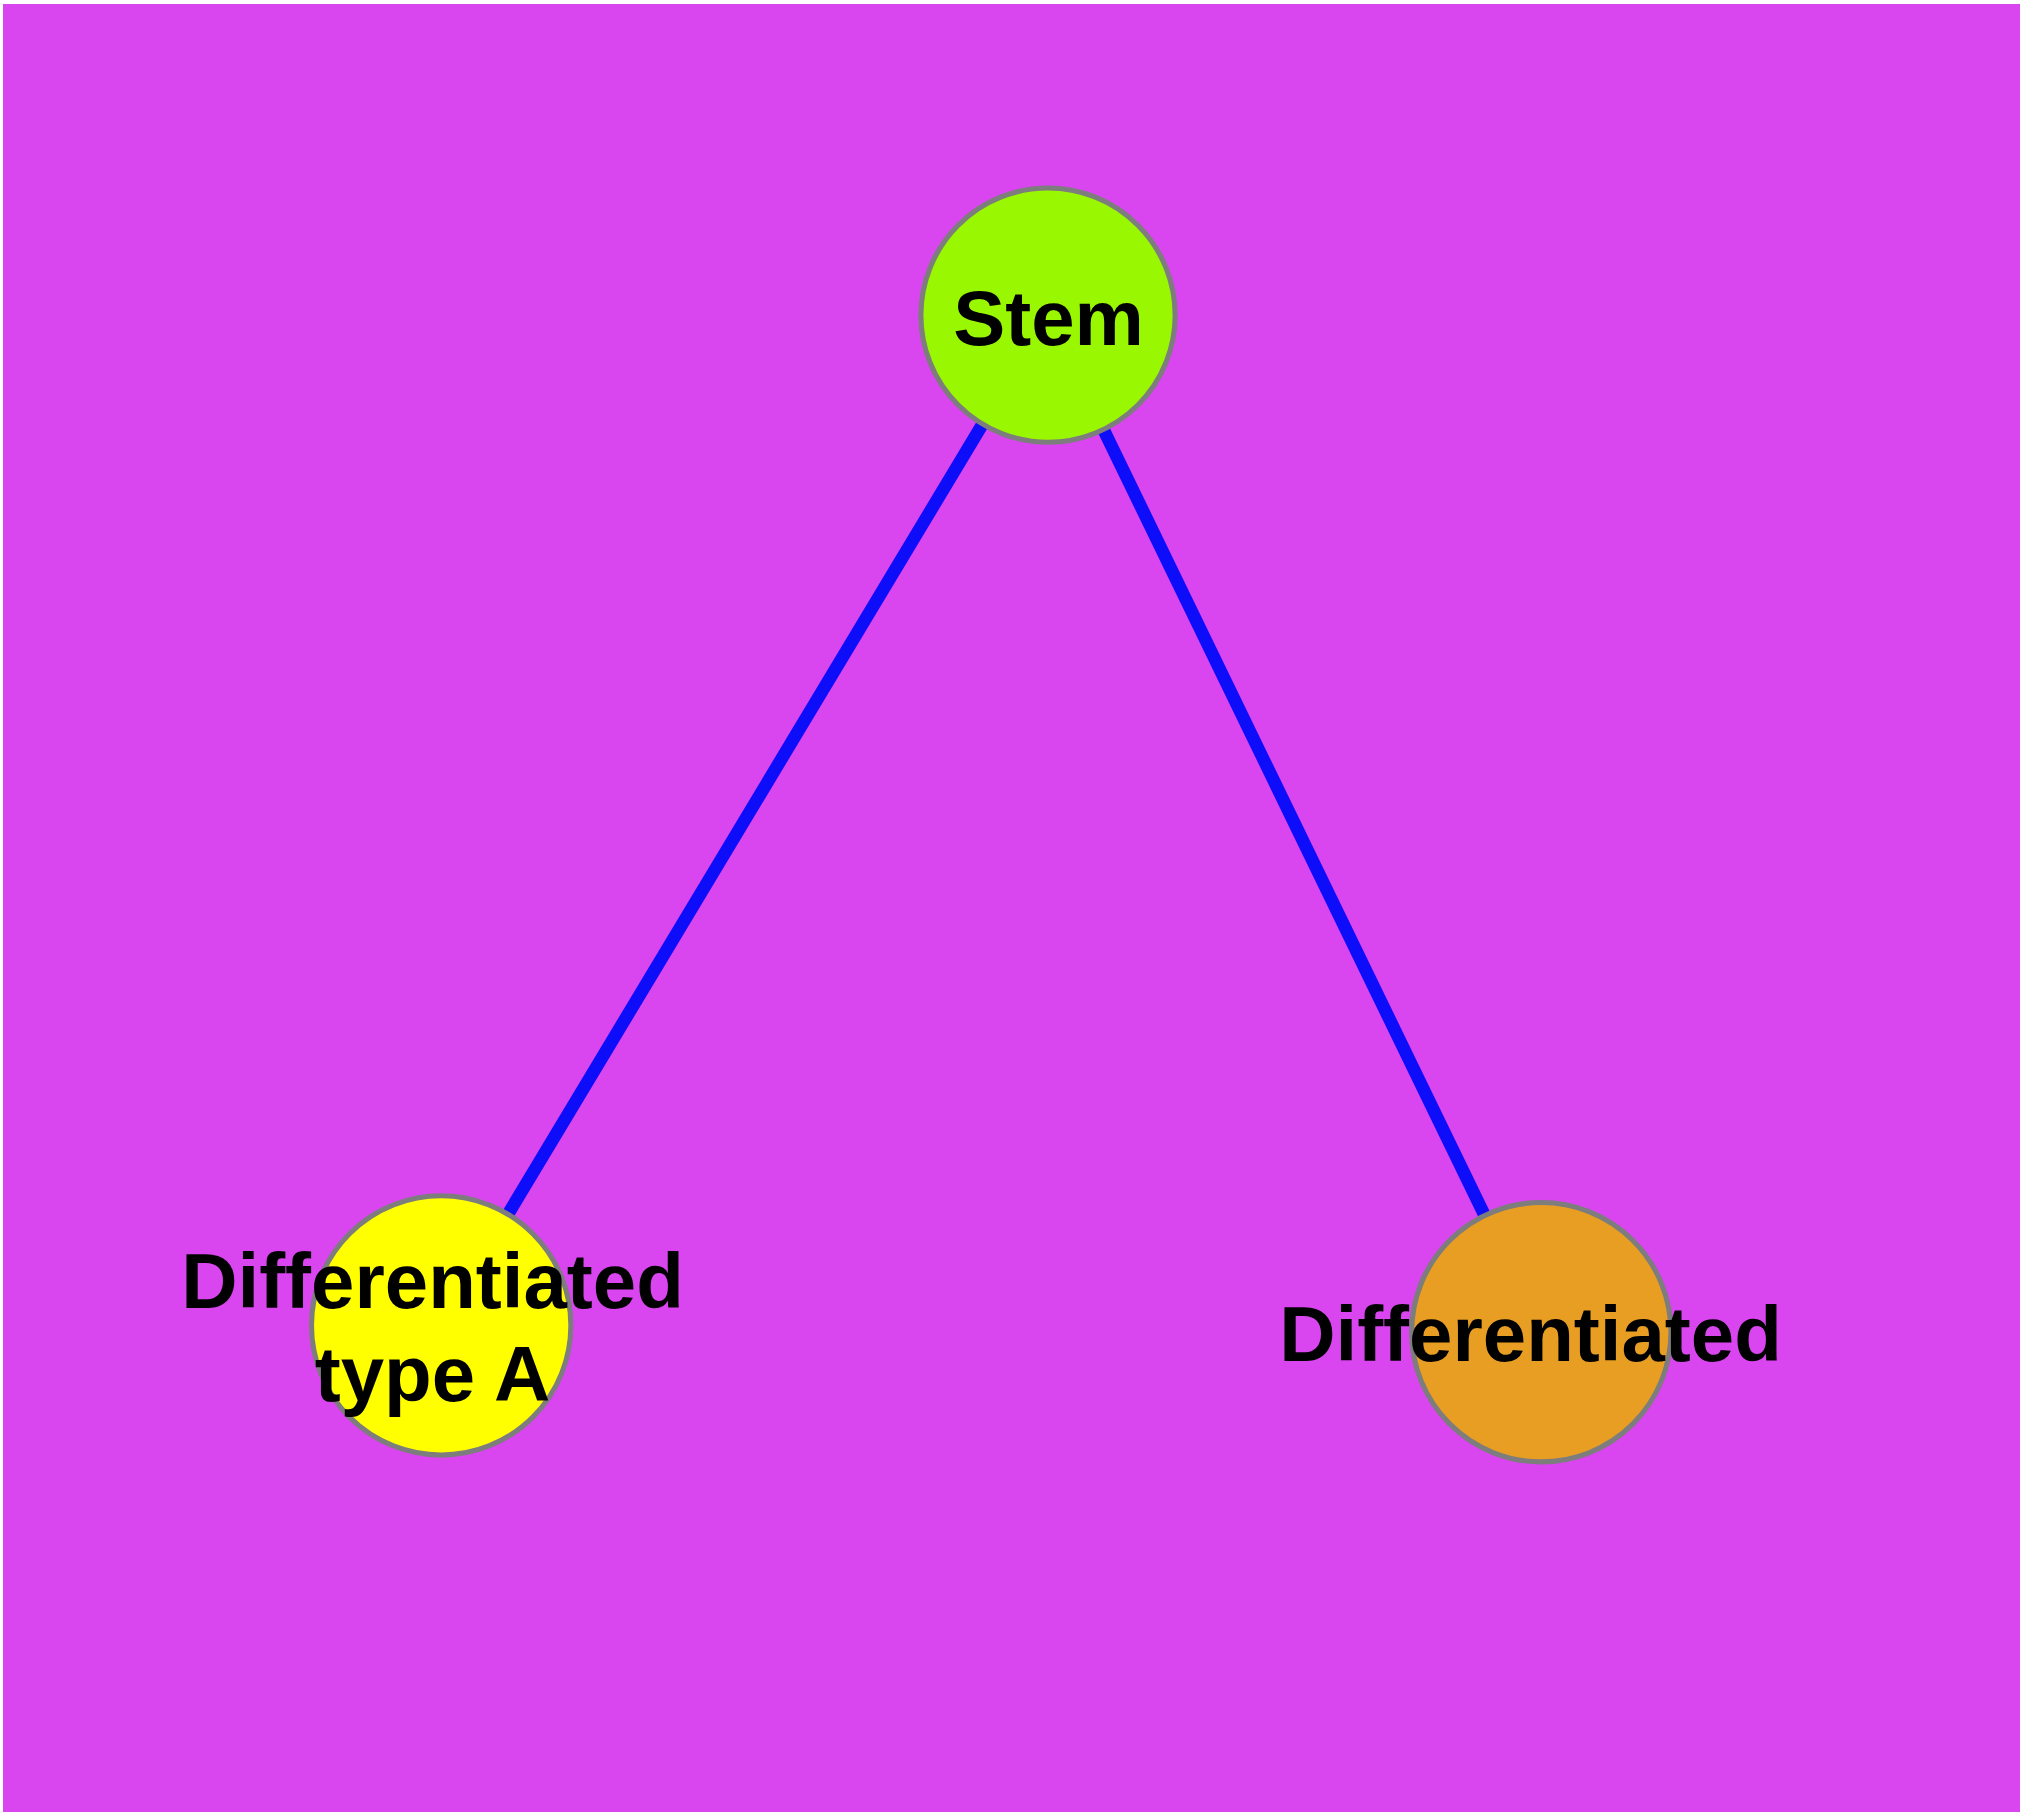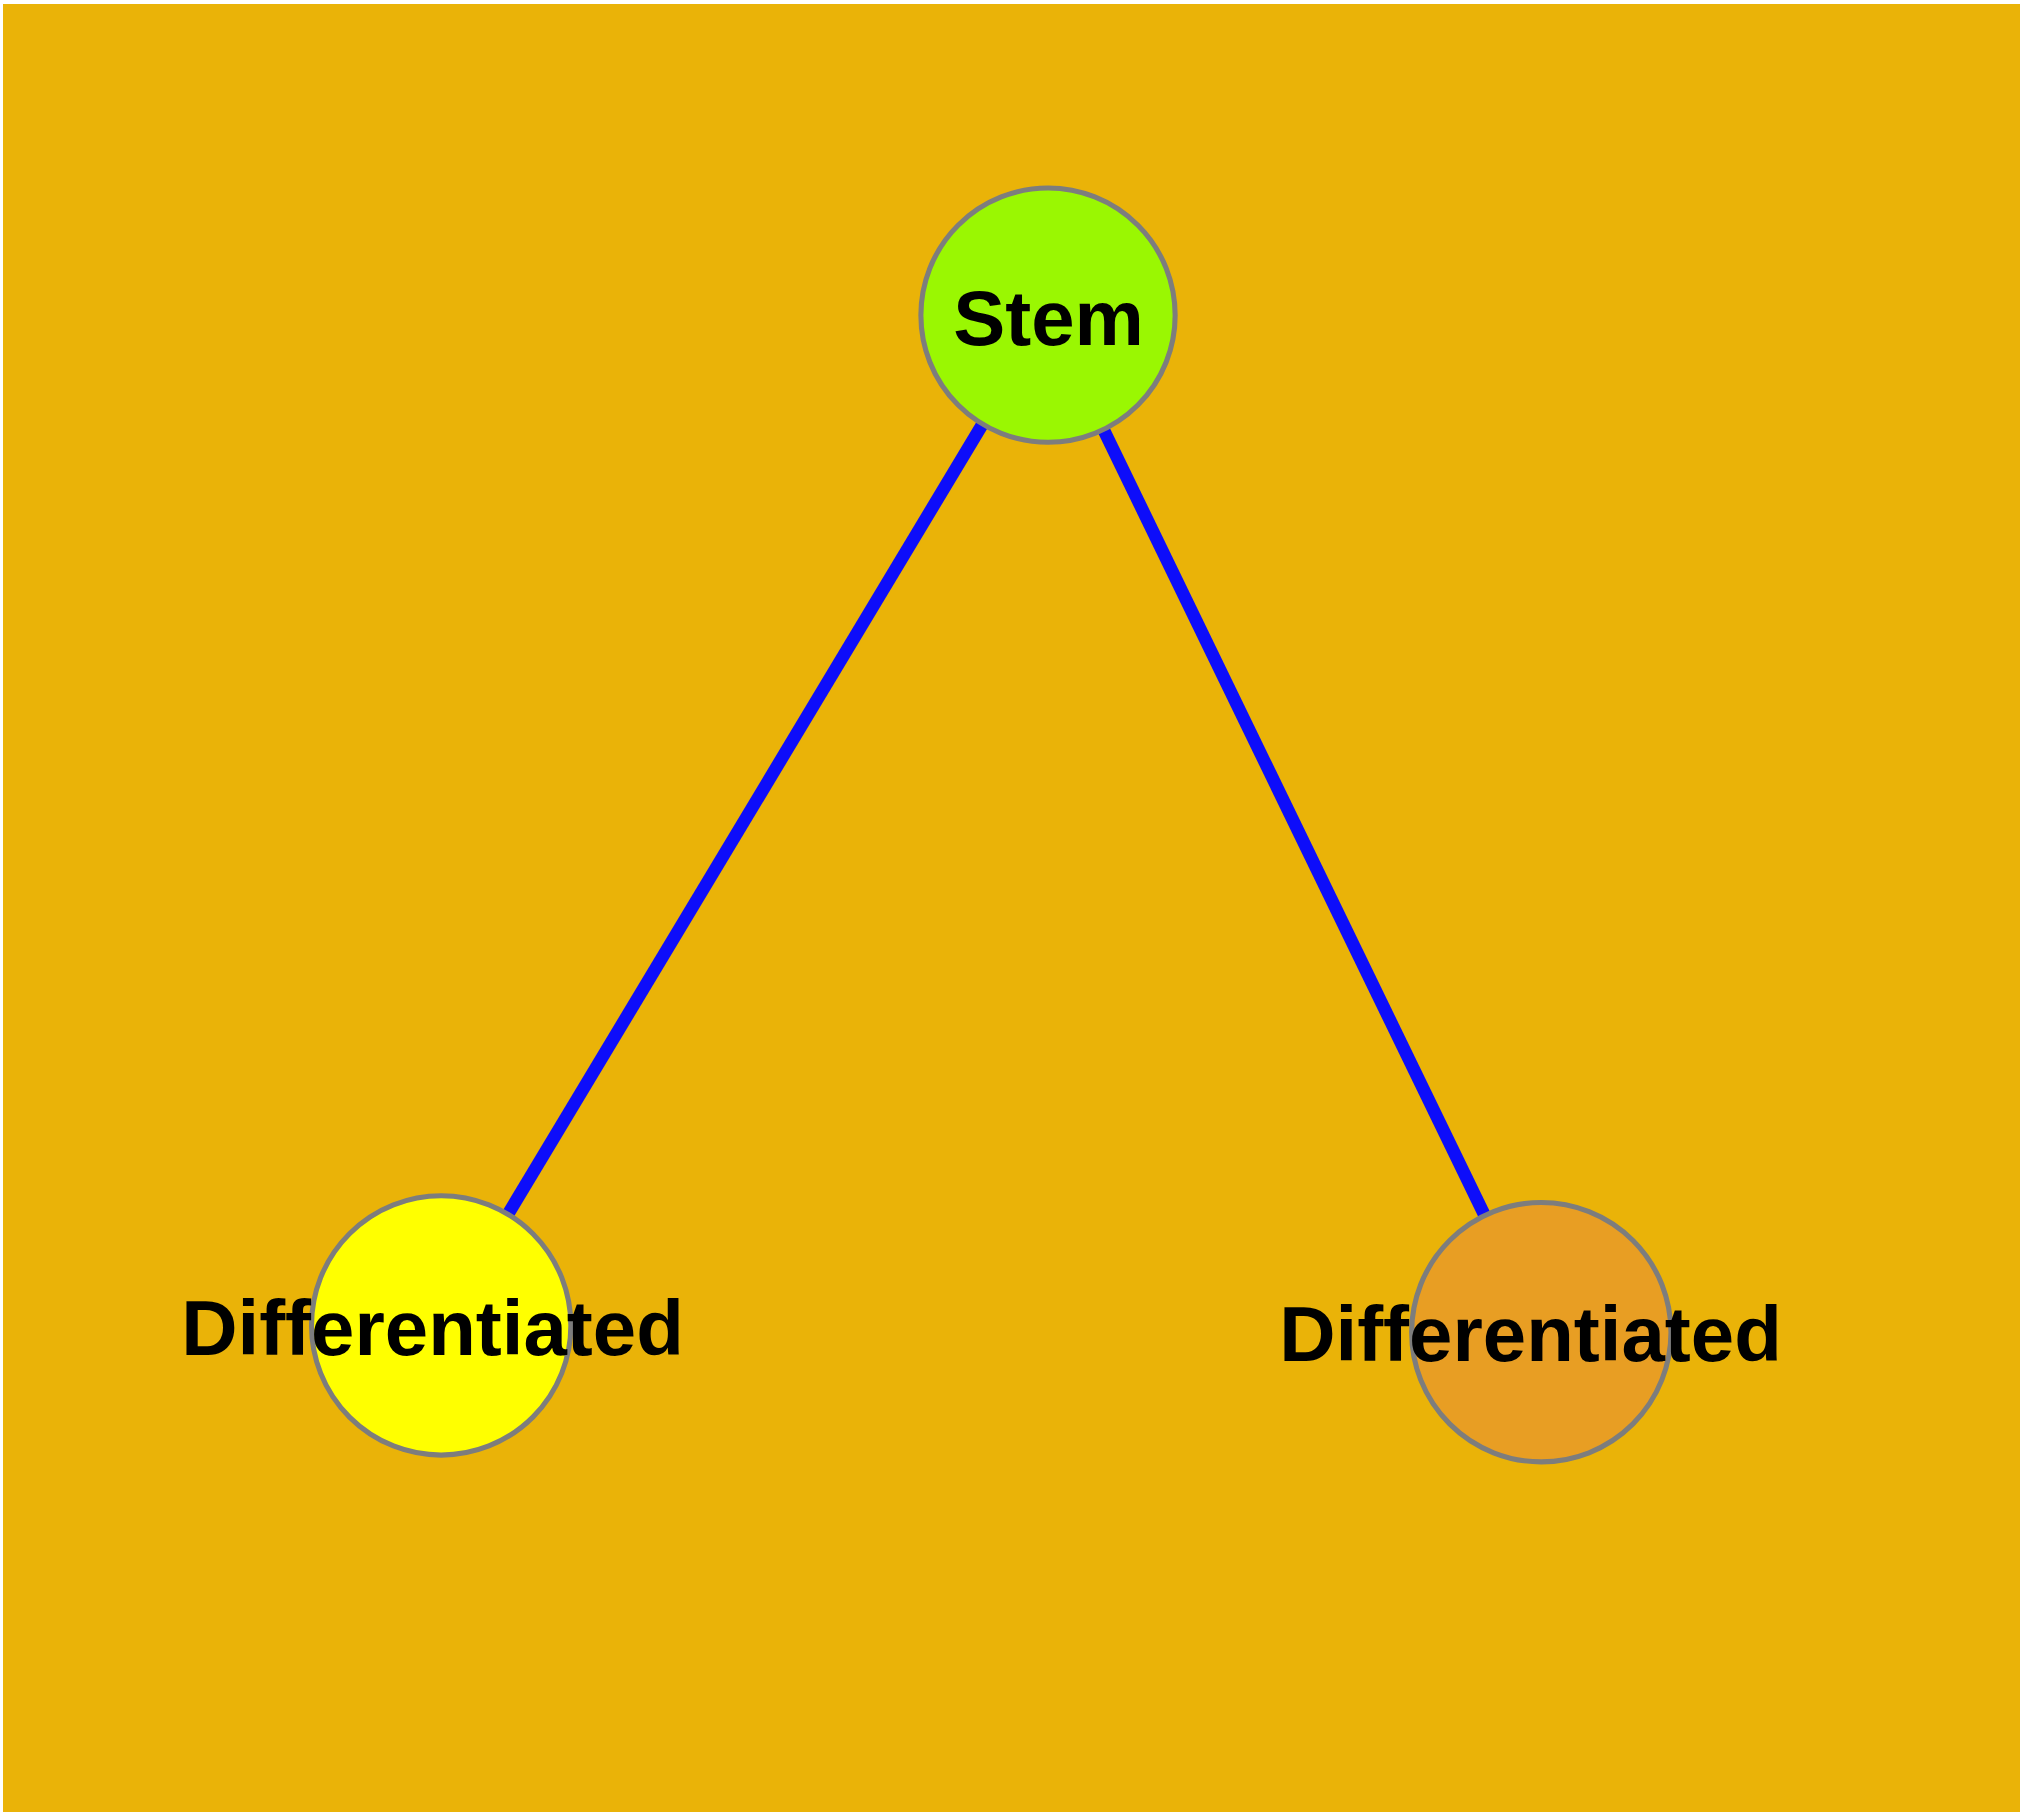--- a/index.html
+++ b/index.html
@@ -28,33 +28,34 @@
     transform: translate(-50%, -50%);
     text-align: center;
     font-weight: bold;
     white-space: nowrap;
     color: #000000;
   }
 </style>
 </head>
 <body style="background: rgb(255, 255, 255);">
 
-<div id="diagram-panel" style="background: #eab308;">
+<div id="diagram-panel" style="background: #d946ef;">
   <svg id="graph-svg" width="2018" height="1808" viewBox="0 0 2381 2133">
       <line x1="1233" y1="367" x2="517" y2="1559" stroke="#0D0DFA" stroke-width="15"></line>
       <line x1="1233" y1="367" x2="1815" y2="1567" stroke="#0D0DFA" stroke-width="15"></line>
       <circle cx="1233" cy="367" r="150" fill="#9AF702" stroke="#7D7D7D" stroke-width="6"></circle>
       <circle cx="517" cy="1559" r="153" fill="#FFFF00" stroke="#7D7D7D" stroke-width="6"></circle>
       <circle cx="1815" cy="1567" r="153" fill="#E89E23" stroke="#7D7D7D" stroke-width="6"></circle>
     </svg>
   <div id="labels-layer">
       <div class="node-label" style="left: 1046px; top: 314px; font-size: 78px; line-height: 93px; color: rgb(0, 0, 0);">
         <div>Stem</div>
       </div>
       <div class="node-label" style="left: 430px; top: 1324px; font-size: 78px; line-height: 93px; color: rgb(0, 0, 0);">
         <div>Differentiated</div>
+        <div>type A</div>
       </div>
       <div class="node-label" style="left: 1528px; top: 1330px; font-size: 78px; line-height: 93px; color: rgb(0, 0, 0);">
         <div>Differentiated</div>
       </div>
     </div>
 </div>
 
 
 </body></html>

